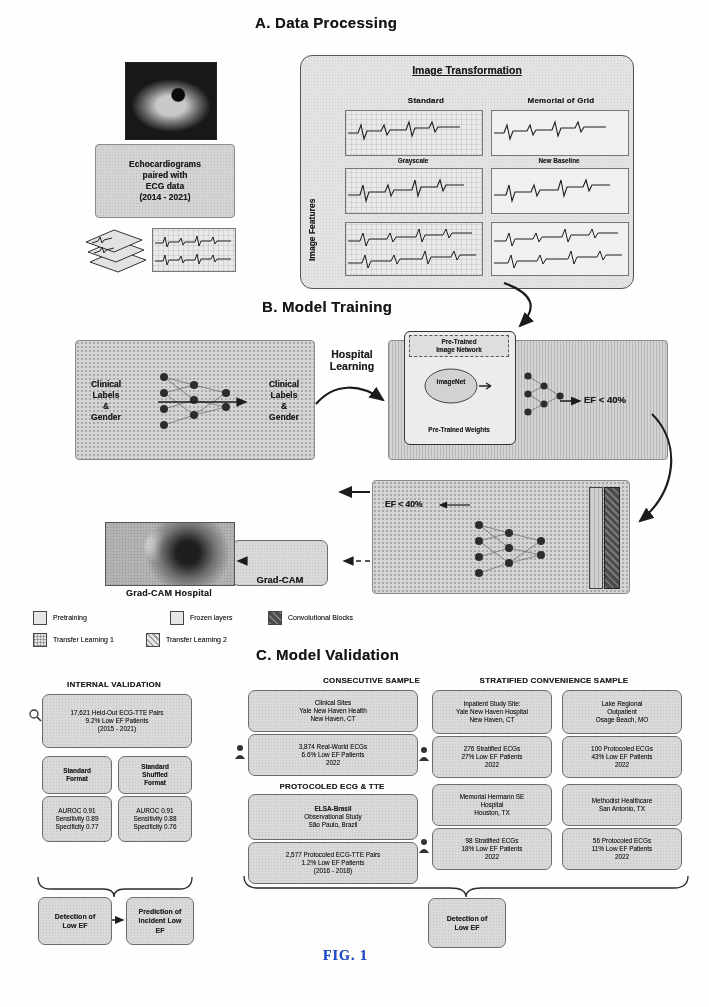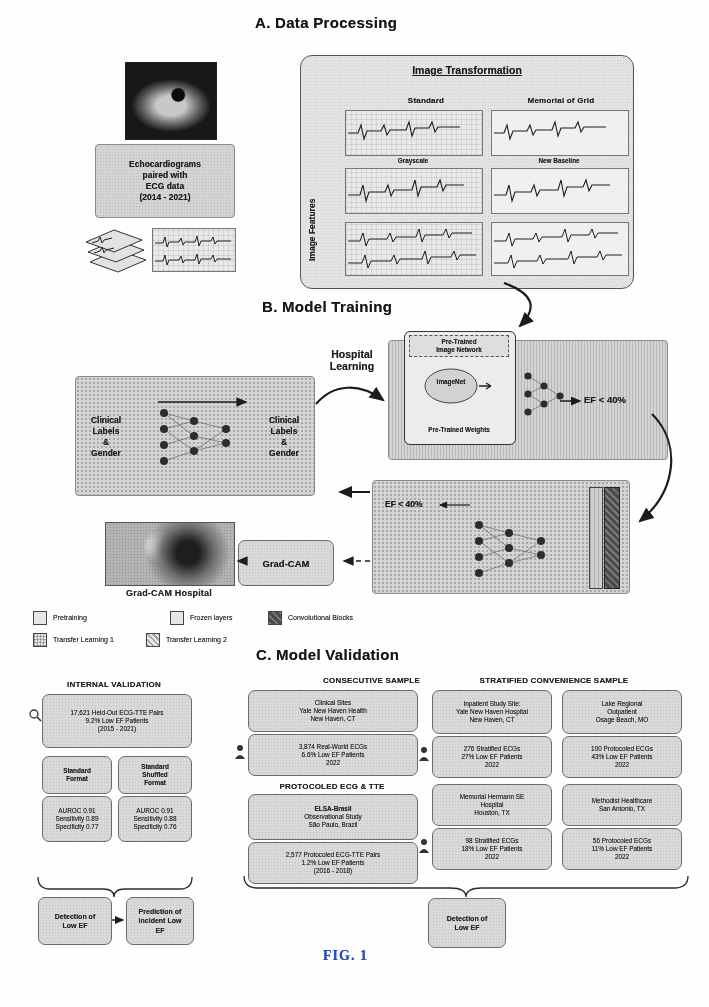--- a/index.html
+++ b/index.html
@@ -118,21 +118,21 @@
     <div class="abs thumb" style="left:190px;top:166px;width:136px;height:52px;background-image:none;background:#f0f0f0;">
       <svg width="136" height="52" viewBox="0 0 136 52">
           <path d="M2,18 h12 l3,-8 3,13 3,-7 h18 l3,-6 3,9 3,-5 h20 l3,-8 3,13 3,-7 h18 l3,-6 3,9 3,-5 h20" stroke="#1e1e1e" stroke-width="1" fill="none"></path>
           <path d="M2,40 h14 l3,-8 3,13 3,-7 h20 l3,-6 3,9 3,-5 h22 l3,-8 3,13 3,-7 h20 l3,-6 3,9 3,-5 h16" stroke="#1e1e1e" stroke-width="1" fill="none"></path>
         </svg>
     </div>
   </div>
 
   <div class="abs h1" style="left:262px;top:298px;">B. Model Training</div>
 
-  <div class="abs softbox dots" style="left:75px;top:340px;width:238px;height:118px;margin-top:36px;">
+  <div class="abs softbox dots" style="left:75px;top:340px;width:238px;height:118px;">
     <div class="abs ctr" style="left:4px;top:22px;width:52px;height:76px;">
       <div class="t8b">Clinical</div>
       <div class="t8b">Labels</div>
       <div class="t8b">&amp;</div>
       <div class="t8b">Gender</div>
     </div>
     <div class="abs" style="left:78px;top:26px;">
       <svg width="92" height="66" viewBox="0 0 92 66">
         <g stroke="#555" stroke-width=".6">
           <path d="M10,10 L40,18 M10,10 L40,33 M10,26 L40,18 M10,26 L40,48 M10,42 L40,33 M10,58 L40,48 M40,18 L72,26 M40,33 L72,40 M40,48 L72,26 M40,48 L72,40"></path>
@@ -213,21 +213,21 @@
             <circle cx="40" cy="48" r="4"></circle>
           <circle cx="72" cy="26" r="4"></circle>
             <circle cx="72" cy="40" r="4"></circle>
         </g>
       </svg>
     </div>
     <div class="abs vlines" style="left:216px;top:6px;width:12px;height:100px;border:1px solid #444;background-color:#cfcfcf;"></div>
     <div class="abs" style="left:231px;top:6px;width:14px;height:100px;border:1px solid #222;background:#4c4c4c;background-image:repeating-linear-gradient(45deg,rgba(255,255,255,.25) 0 2px,transparent 2px 5px);"></div>
   </div>
 
-  <div class="abs box ctr" style="left:238px;top:540px;width:94px;height:44px;">
+  <div class="abs box ctr" style="left:232px;top:540px;width:94px;height:44px;justify-content:flex-end;">
     <div class="t9b">Grad-CAM</div>
   </div>
 
   <div class="abs heat" style="left:105px;top:522px;width:128px;height:62px;background-size:auto,auto,3px 3px;"></div>
   <div class="abs h2 ctr" style="left:88px;top:588px;width:162px;font-size:9px;">Grad-CAM Hospital</div>
 
   <div class="abs row" style="left:33px;top:611px;gap:6px;">
     <span class="legicon dots"></span>
     <span class="t7">Pretraining</span>
   </div>

